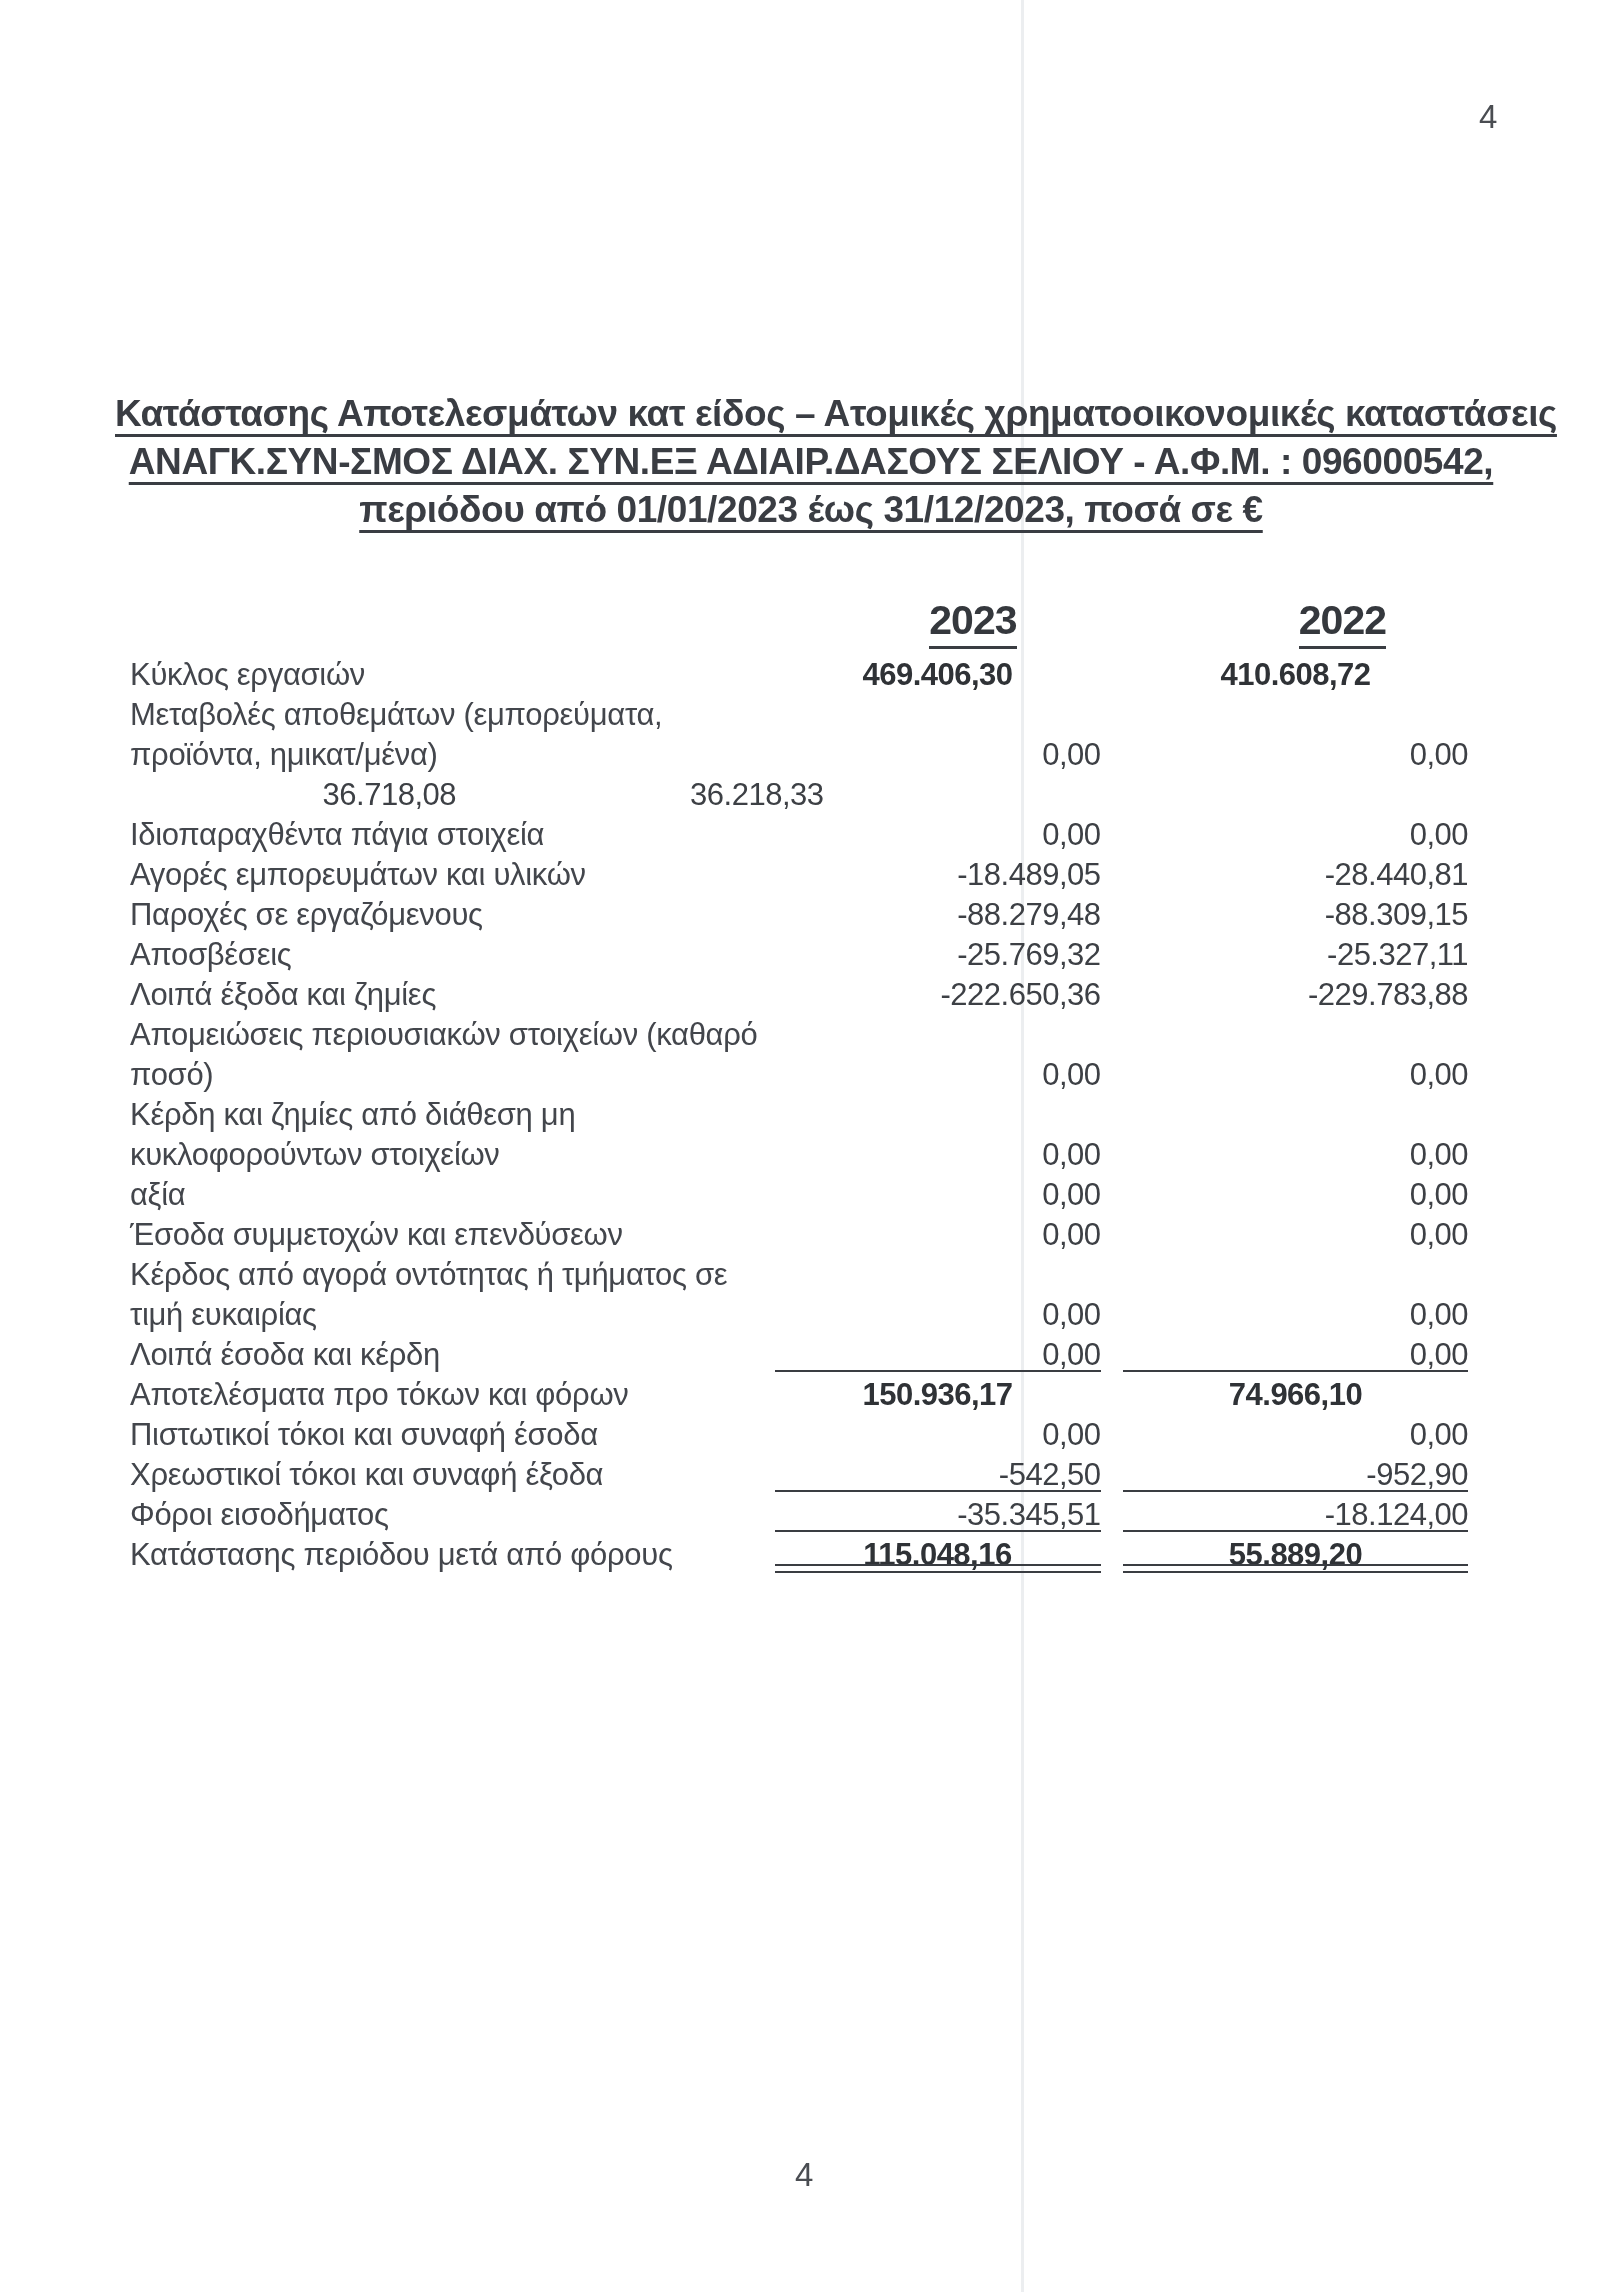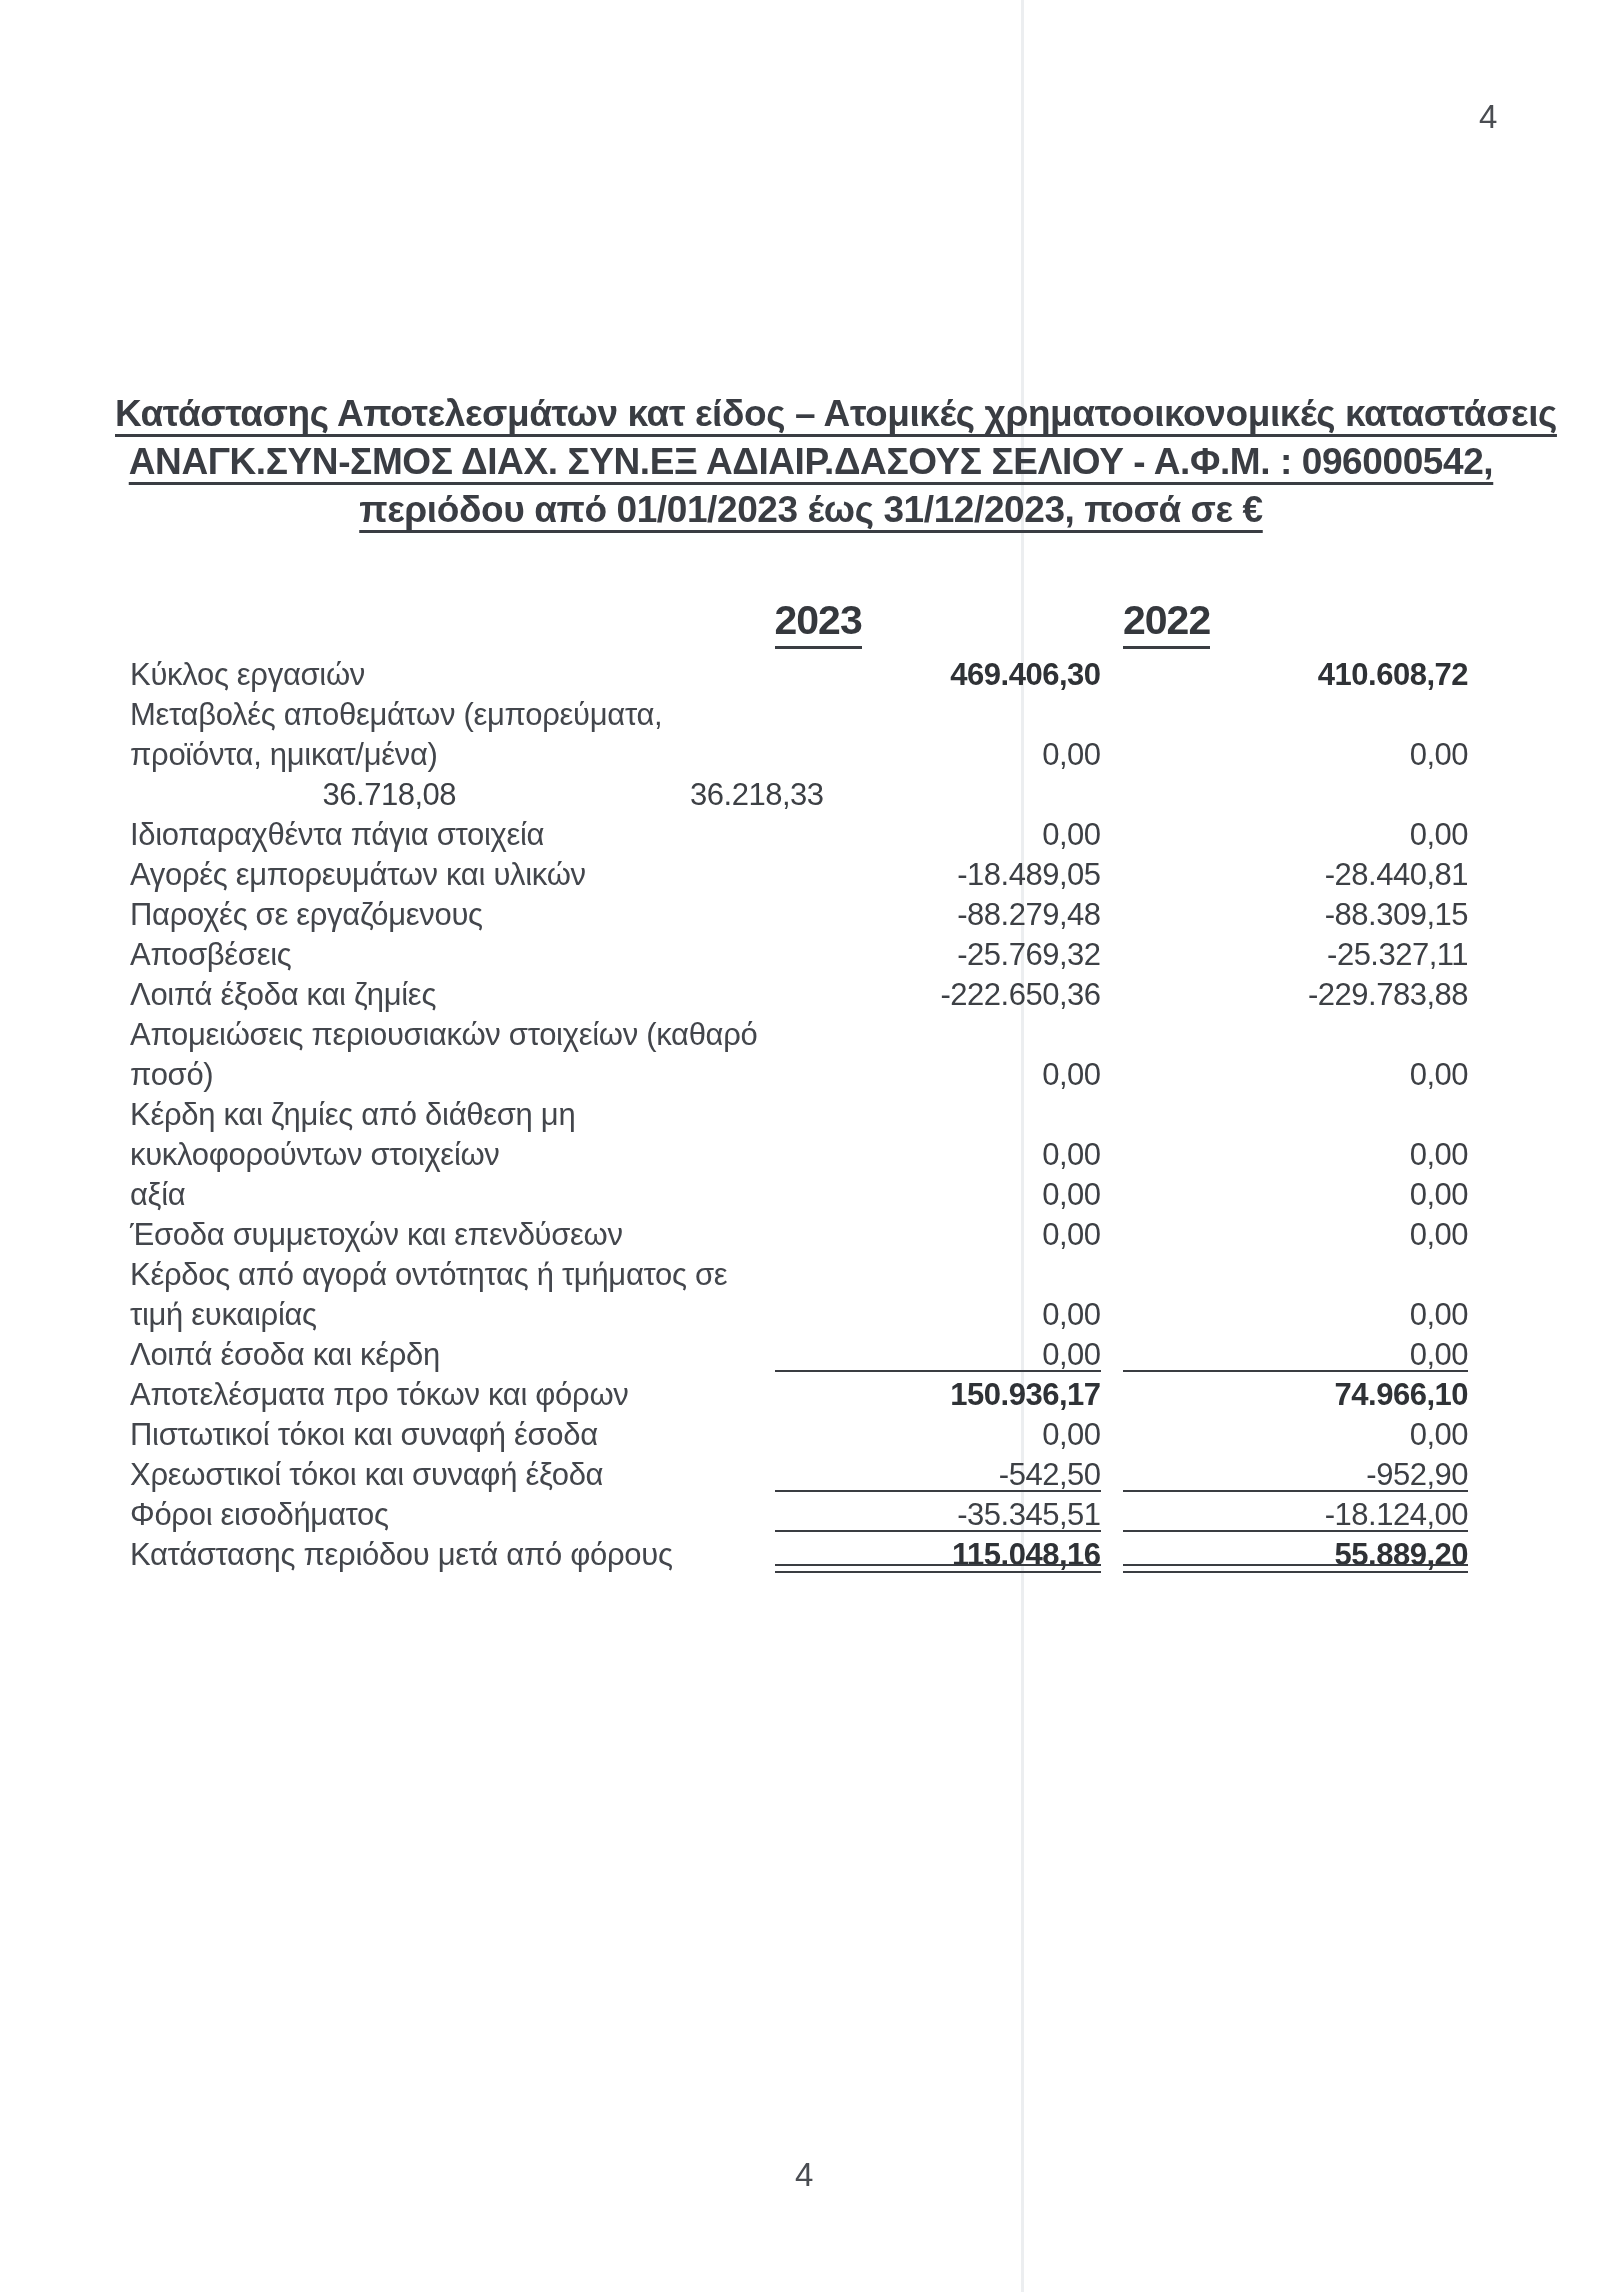--- a/index.html
+++ b/index.html
@@ -62,20 +62,21 @@
     width: 1338px;
   }
   .thead {
     display: flex;
     align-items: flex-start;
     height: 57px;
   }
   .th-spacer { flex: 1; }
   .th {
     width: 326px;
+    text-align: right;
     padding-right: 84px;
     box-sizing: border-box;
     font-size: 41px;
     font-weight: 700;
     line-height: 45px;
     color: #35383d;
     letter-spacing: -1px;
   }
   .th.c2 { width: 345px; margin-left: 22.5px; padding-right: 82px; }
   .th span {
@@ -103,20 +104,21 @@
     line-height: 40px;
     letter-spacing: -0.5px;
     color: #3d4045;
     position: relative;
     box-sizing: border-box;
   }
   .row .val.v2 { width: 345px; margin-left: 22.5px; }
   .row.bold .val {
     font-weight: 700;
     color: #2f3236;
+    text-align: center;
   }
   
   .val.rule1::after {
     content: "";
     position: absolute;
     left: 0; right: 0;
     bottom: 2.9px;
     border-bottom: 2.9px solid #3a3d42;
   }
   

